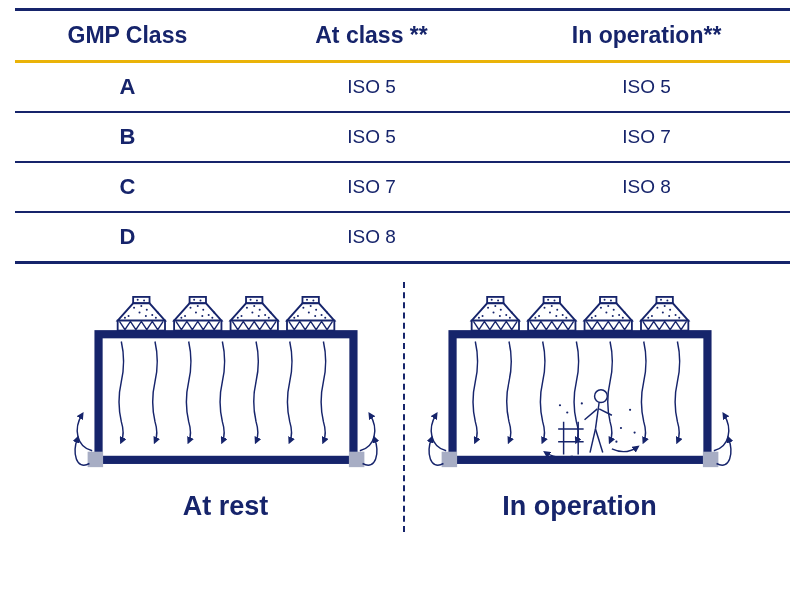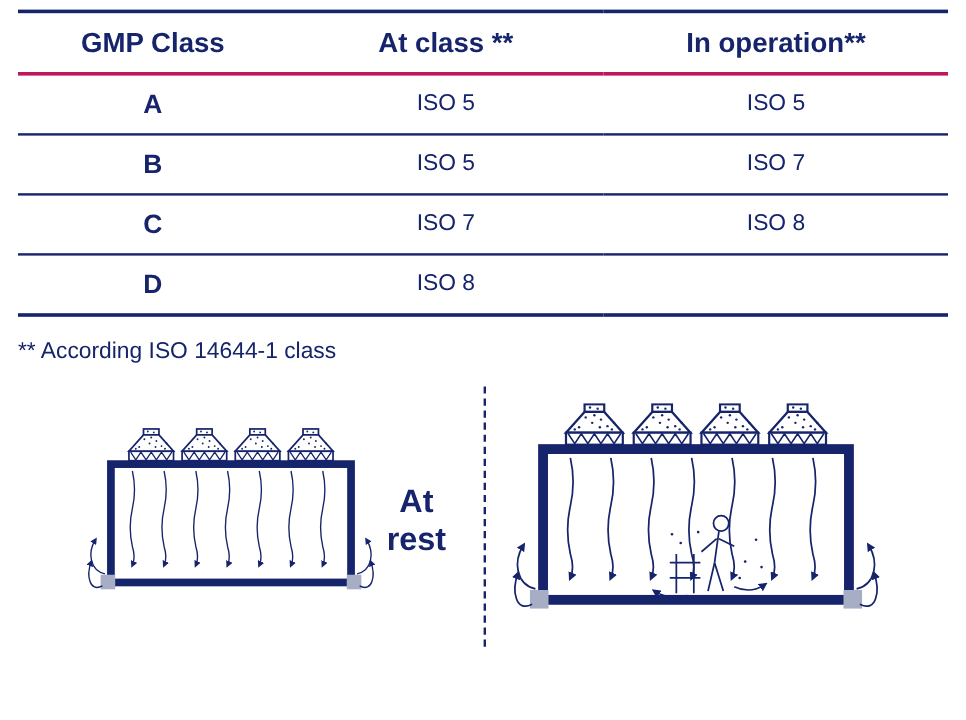--- a/index.html
+++ b/index.html
@@ -18,21 +18,21 @@
     table-layout:fixed;
   }
   table.gmp th, table.gmp td{
     text-align:center;
     padding:11px 4px;
     color:#16246b;
   }
   table.gmp th{
     font-size:23px;font-weight:bold;
     border-top:3px solid #16246b;
-    border-bottom:3px solid #be185d;
+    border-bottom:3px solid #eab308;
   }
   table.gmp td{
     font-size:19px;font-weight:normal;
     border-bottom:2px solid #16246b;
   }
   table.gmp tr:last-child td{border-bottom:3px solid #16246b;}
   table.gmp td.cls{font-weight:bold;font-size:22px;}
   col.c1{width:29%;} col.c2{width:34%;} col.c3{width:37%;}
 
   .footnote{
@@ -43,21 +43,21 @@
   
   .diagram{
     position:relative;
     margin-top:32px;
     display:flex;
     justify-content:center;
     gap:44px;
   }
   .room-col{
     width:310px;
-    display:flex;flex-direction:row;align-items:center;
+    display:flex;flex-direction:column;align-items:center;
   }
   .room-col svg{width:310px;height:193px;display:block;}
   .room-label{
     margin-top:2px;
     font-size:27px;font-weight:bold;color:#16246b;
     text-align:center;
   }
   .divider{
     position:absolute;
     left:50%;top:-14px;bottom:-10px;
@@ -155,21 +155,20 @@
         <td>ISO 8</td>
       </tr>
       <tr>
         <td class="cls">D</td>
         <td>ISO 8</td>
         <td></td>
       </tr>
     </tbody>
   </table>
 
-  <p class="footnote">** According ISO 14644-1 class</p>
 
   <div class="diagram">
     <div class="divider"></div>
 
     <div class="room-col">
       <svg viewBox="0 0 340 212">
         <use href="#cleanroom"></use>
       </svg>
       <div class="room-label">At rest</div>
     </div>
@@ -195,16 +194,17 @@
         <g fill="#16246b">
           <circle cx="215" cy="145" r="1.2"></circle>
             <circle cx="225" cy="125" r="1.2"></circle>
           <circle cx="172" cy="118" r="1.2"></circle>
             <circle cx="210" cy="160" r="1.2"></circle>
           <circle cx="156" cy="128" r="1.2"></circle>
             <circle cx="230" cy="150" r="1.2"></circle>
           <circle cx="148" cy="120" r="1.2"></circle>
         </g>
       </svg>
+      <div class="room-label">In operation</div>
     </div>
   </div>
 
 </div>
 
 </body></html>

